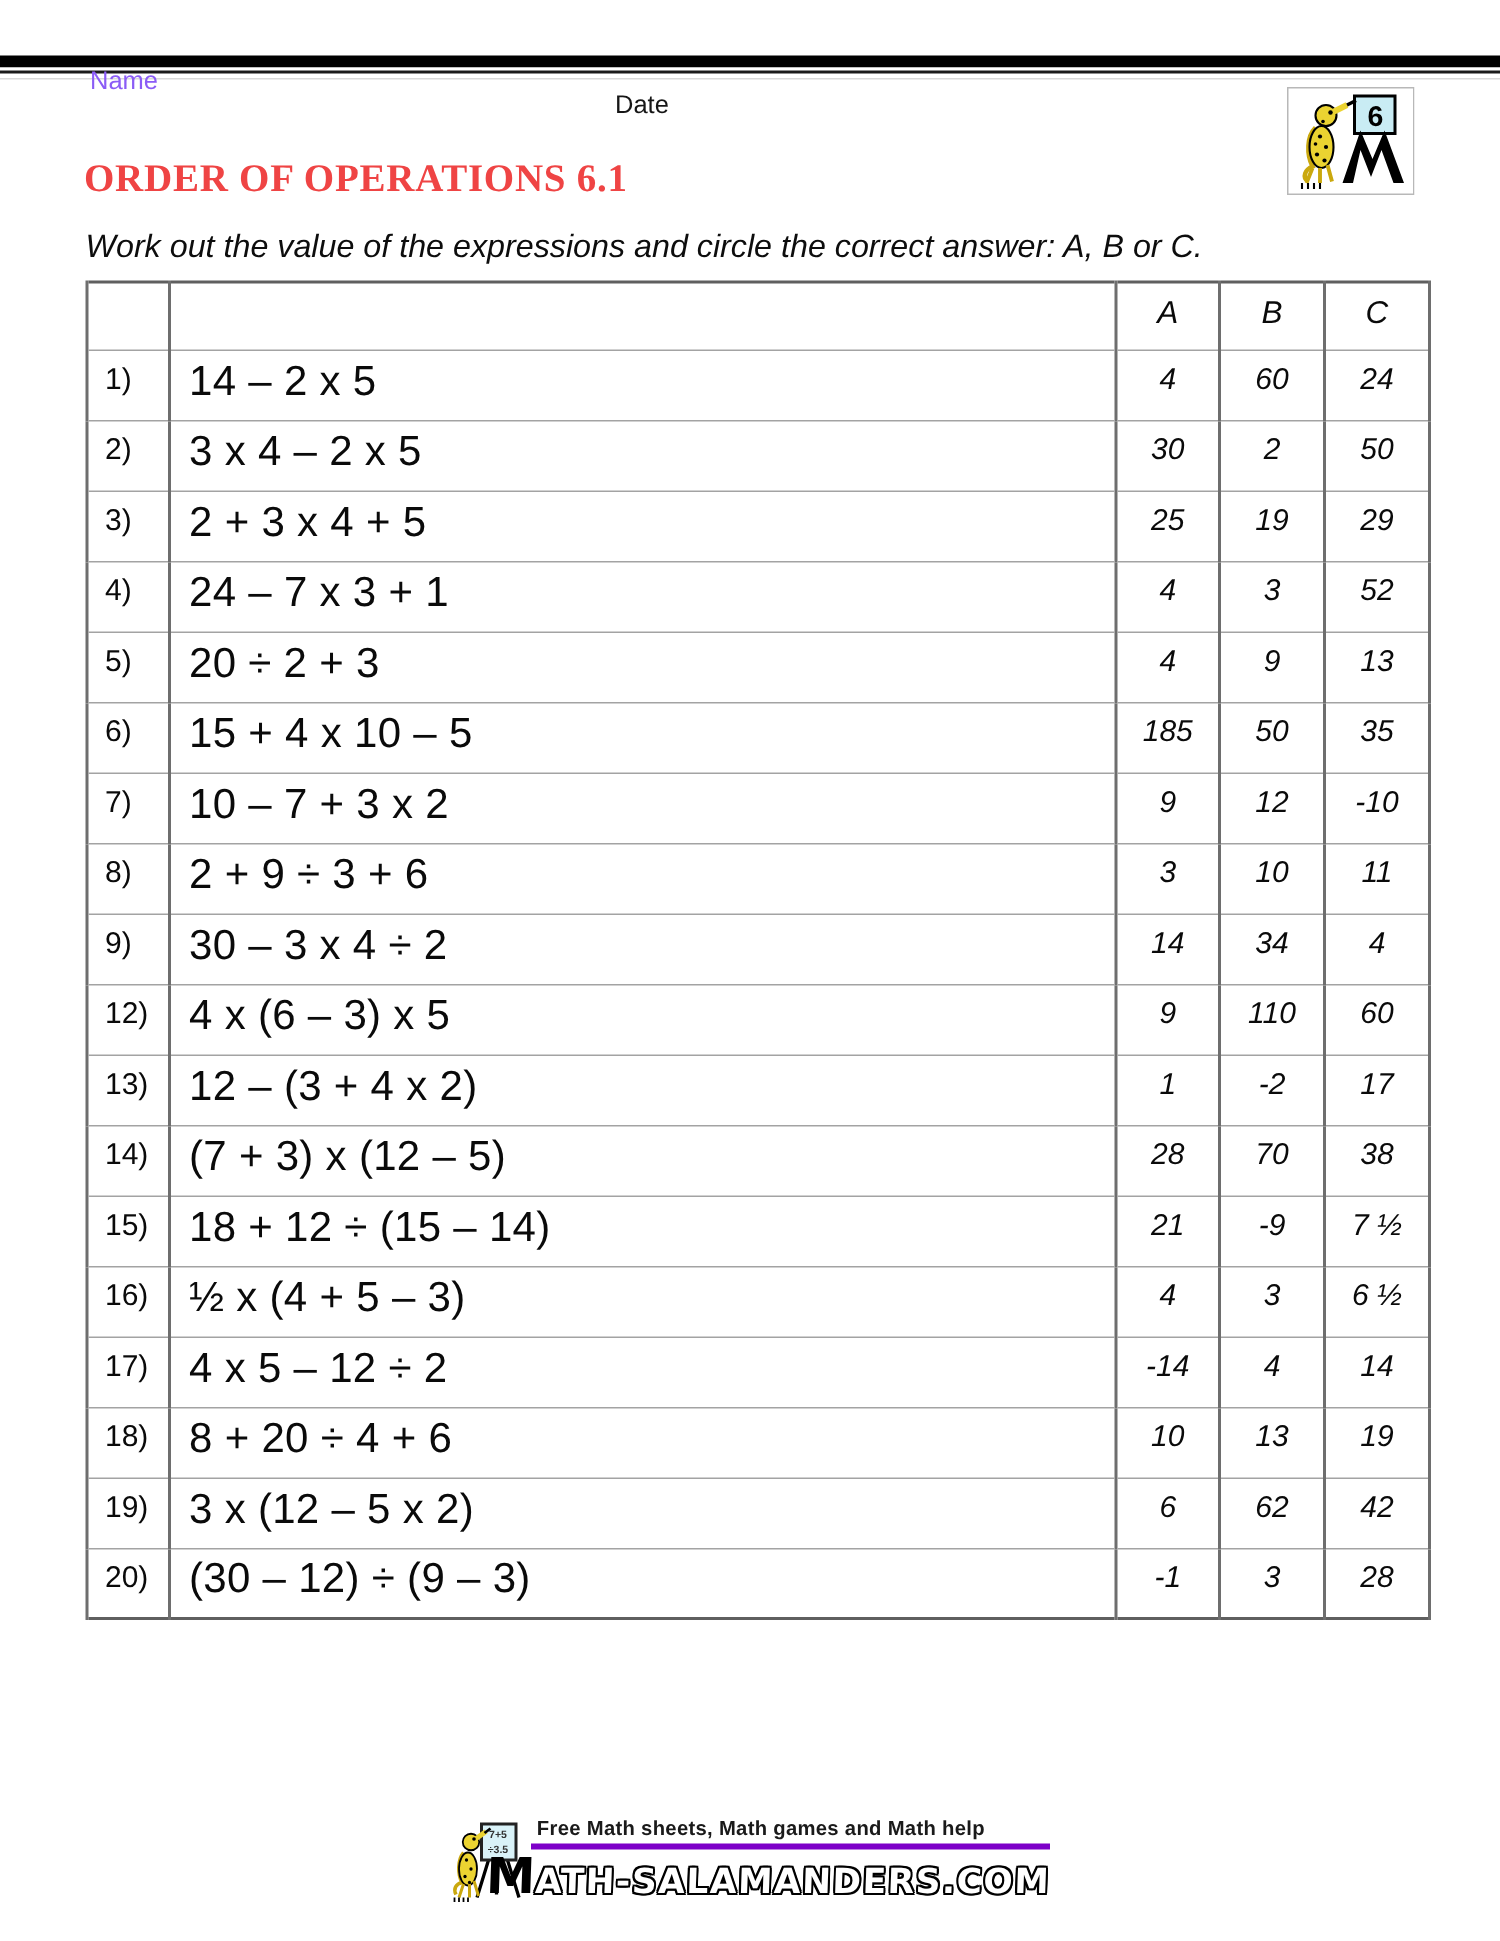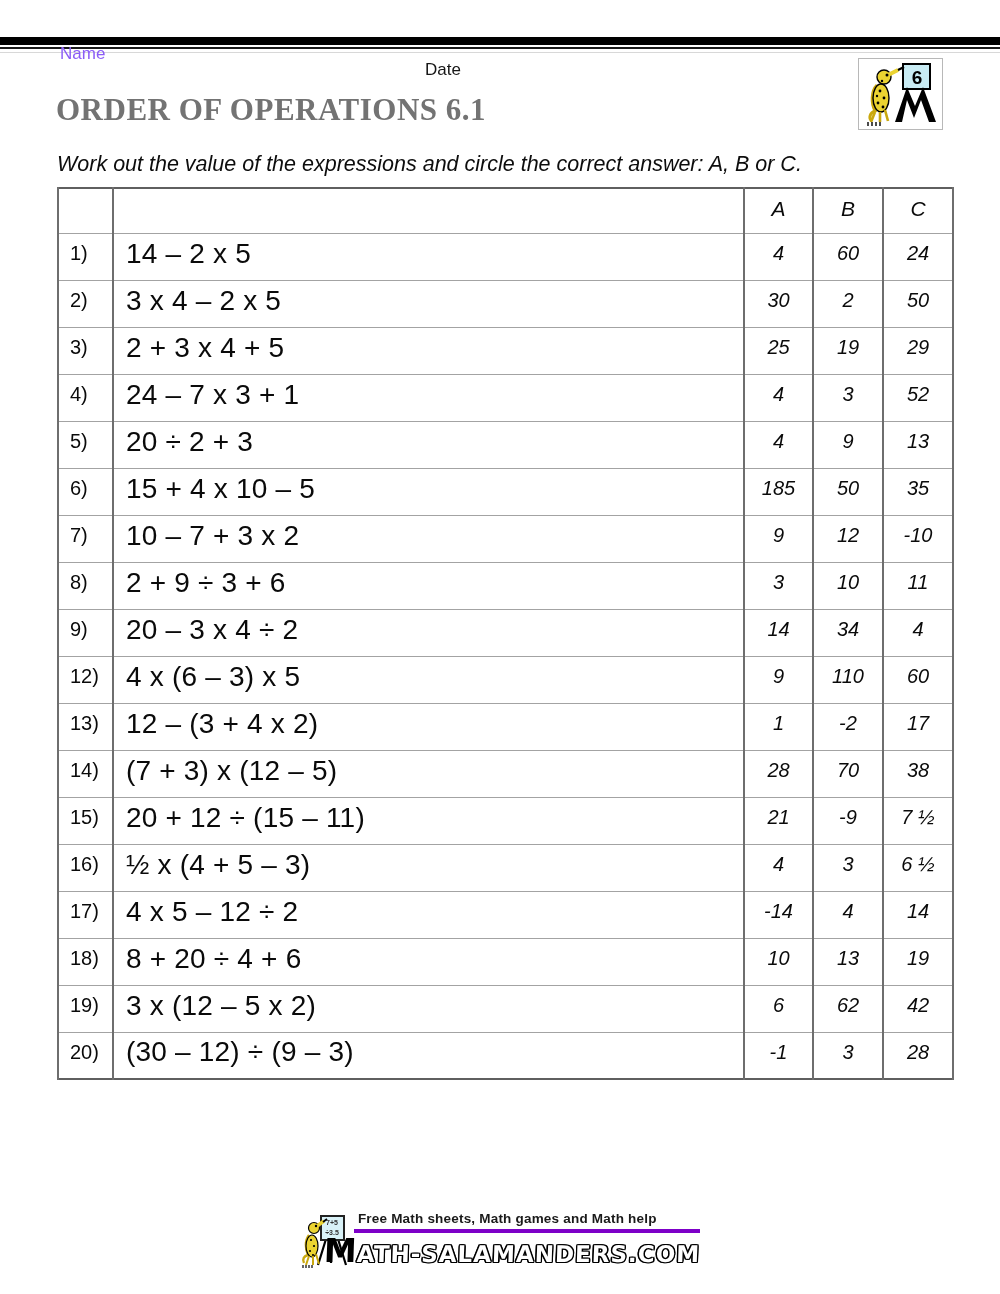--- a/index.html
+++ b/index.html
@@ -9,28 +9,28 @@
     font-family:"Liberation Sans", sans-serif; color:#111;
   }
   
   .top-rule { position:absolute; left:0; top:37px; width:1000px; }
   .top-rule .thick { height:8px; background:#000; }
   .top-rule .gap   { height:2px; background:#fff; }
   .top-rule .thin  { height:2px; background:#1a1a1a; }
   .top-rule .faint { height:1px; background:#d8d8d8; margin-top:3px; }
 
   .name-label { position:absolute; left:60px; top:44px; font-size:17px; color:#8b5cf6; }
-  .date-label { position:absolute; left:410px; top:60px; font-size:17px; color:#161616;margin-left:15px; }
+  .date-label { position:absolute; left:410px; top:60px; font-size:17px; color:#161616; }
 
   .grade-badge { position:absolute; left:858px; top:58px; width:85px; height:72px; }
 
   .page-title {
-    position:absolute; left:56px; top:92px;
+    position:absolute; left:56px; top:104px;
     font-family:"Liberation Serif", serif;
-    font-size:31px; letter-spacing:0.5px; color:#737373;
+    font-size:26px; letter-spacing:0.5px; color:#ef4444;
   }
   .instruction {
     position:absolute; left:57px; top:152px;
     font-size:21.5px; font-style:italic; color:#0d0d0d;
   }
 
   table.questions {
     position:absolute; left:57px; top:187px; width:895px;
     border-collapse:collapse; table-layout:fixed;
     border:2px solid #5f5f5f;
@@ -184,21 +184,21 @@
   <tr>
     <td class="c-num">8)</td>
     <td class="c-expr">2 + 9 ÷ 3 + 6</td>
     <td class="c-ans">3</td>
     <td class="c-ans">10</td>
     <td class="c-ans">11</td>
   </tr>
 
   <tr>
     <td class="c-num">9)</td>
-    <td class="c-expr">20 – 3 x 4 ÷ 2</td>
+    <td class="c-expr">30 – 3 x 4 ÷ 2</td>
     <td class="c-ans">14</td>
     <td class="c-ans">34</td>
     <td class="c-ans">4</td>
   </tr>
 
 
 
   <tr>
     <td class="c-num">12)</td>
     <td class="c-expr">4 x (6 – 3) x 5</td>
@@ -218,21 +218,21 @@
   <tr>
     <td class="c-num">14)</td>
     <td class="c-expr">(7 + 3) x (12 – 5)</td>
     <td class="c-ans">28</td>
     <td class="c-ans">70</td>
     <td class="c-ans">38</td>
   </tr>
 
   <tr>
     <td class="c-num">15)</td>
-    <td class="c-expr">20 + 12 ÷ (15 – 11)</td>
+    <td class="c-expr">18 + 12 ÷ (15 – 14)</td>
     <td class="c-ans">21</td>
     <td class="c-ans">-9</td>
     <td class="c-ans">7 ½</td>
   </tr>
 
   <tr>
     <td class="c-num">16)</td>
     <td class="c-expr">½ x (4 + 5 – 3)</td>
     <td class="c-ans">4</td>
     <td class="c-ans">3</td>

